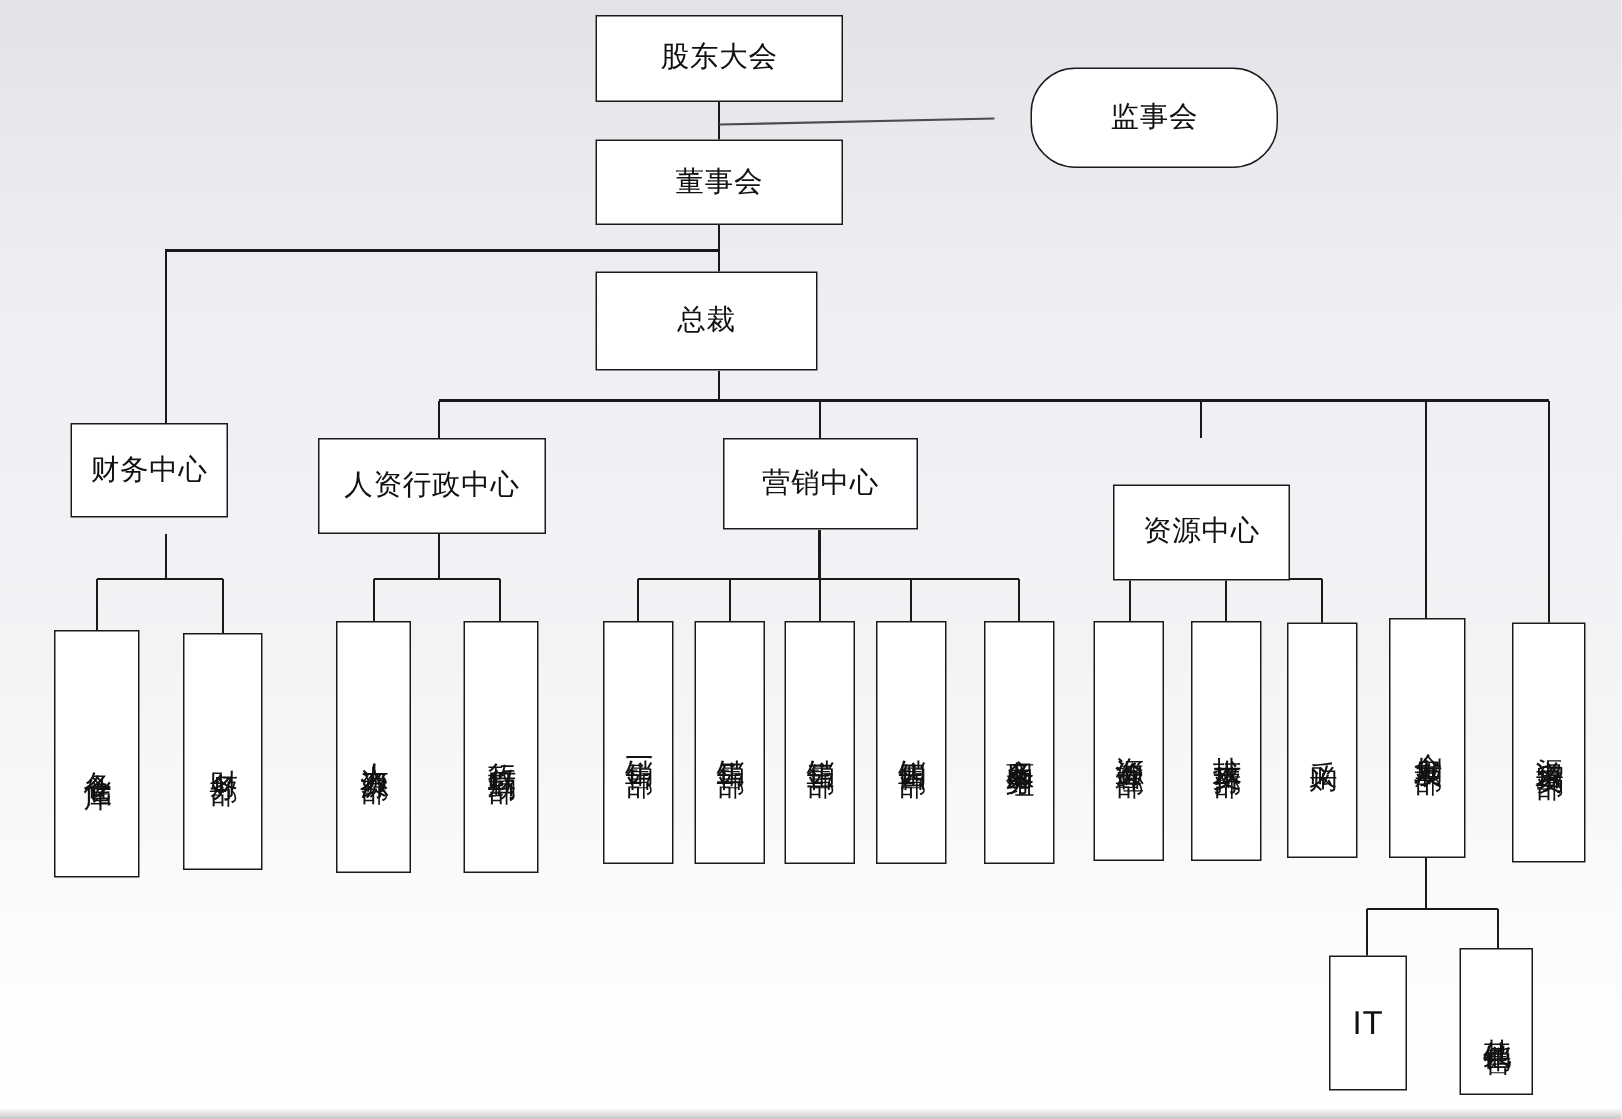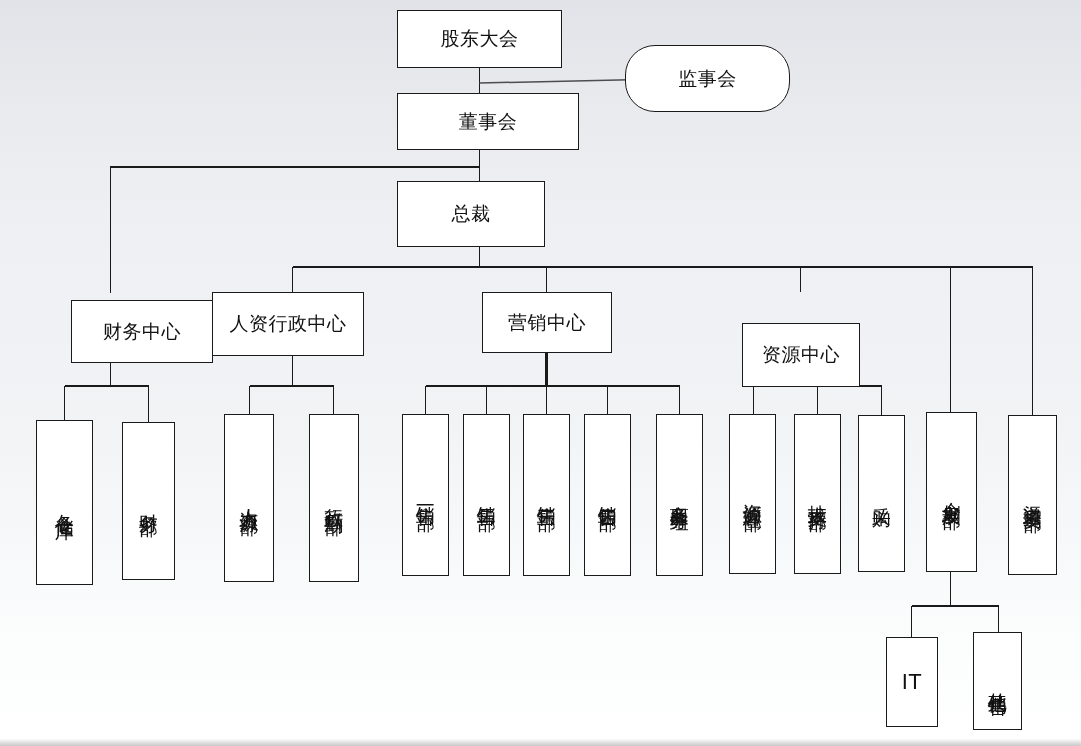--- a/index.html
+++ b/index.html
@@ -110,27 +110,27 @@
 
       <path d="M 950.5 572 L 950.5 606"></path>
       <path d="M 911.5 606 L 998.5 606"></path>
       <path d="M 911.5 606 L 911.5 637"></path>
       <path d="M 998.5 606 L 998.5 632"></path>
     </g>
   </svg>
 
   <div class="node h" style="left:397px; top:10px; width:165px; height:58px;">股东大会</div>
 
-  <div class="node h" style="left:625px; top:45px; width:165px; height:67px;border-radius:30px;">监事会</div>
+  <div class="node h" style="left:687px; top:45px; width:165px; height:67px;border-radius:30px;">监事会</div>
 
-  <div class="node h" style="left:397px; top:93px; width:182px; height:57px;">董事会</div>
+  <div class="node h" style="left:397px; top:93px; width:165px; height:57px;">董事会</div>
 
   <div class="node h" style="left:397px; top:181px; width:148px; height:66px;">总裁</div>
 
-  <div class="node h" style="left:47px; top:300px; width:142px; height:63px;margin-left:24px;">财务中心</div>
+  <div class="node h" style="left:47px; top:282px; width:105px; height:63px;">财务中心</div>
 
   <div class="node h" style="left:212px; top:292px; width:152px; height:64px;">人资行政中心</div>
 
   <div class="node h" style="left:482px; top:292px; width:130px; height:61px;">营销中心</div>
 
   <div class="node h" style="left:742px; top:292px; width:118px; height:64px;margin-top:31px;">资源中心</div>
 
   <div class="node v" style="left:36px; top:420px; width:57px; height:165px;">各仓储库</div>
 
   <div class="node v" style="left:122px; top:422px; width:53px; height:158px;">财务部</div>

